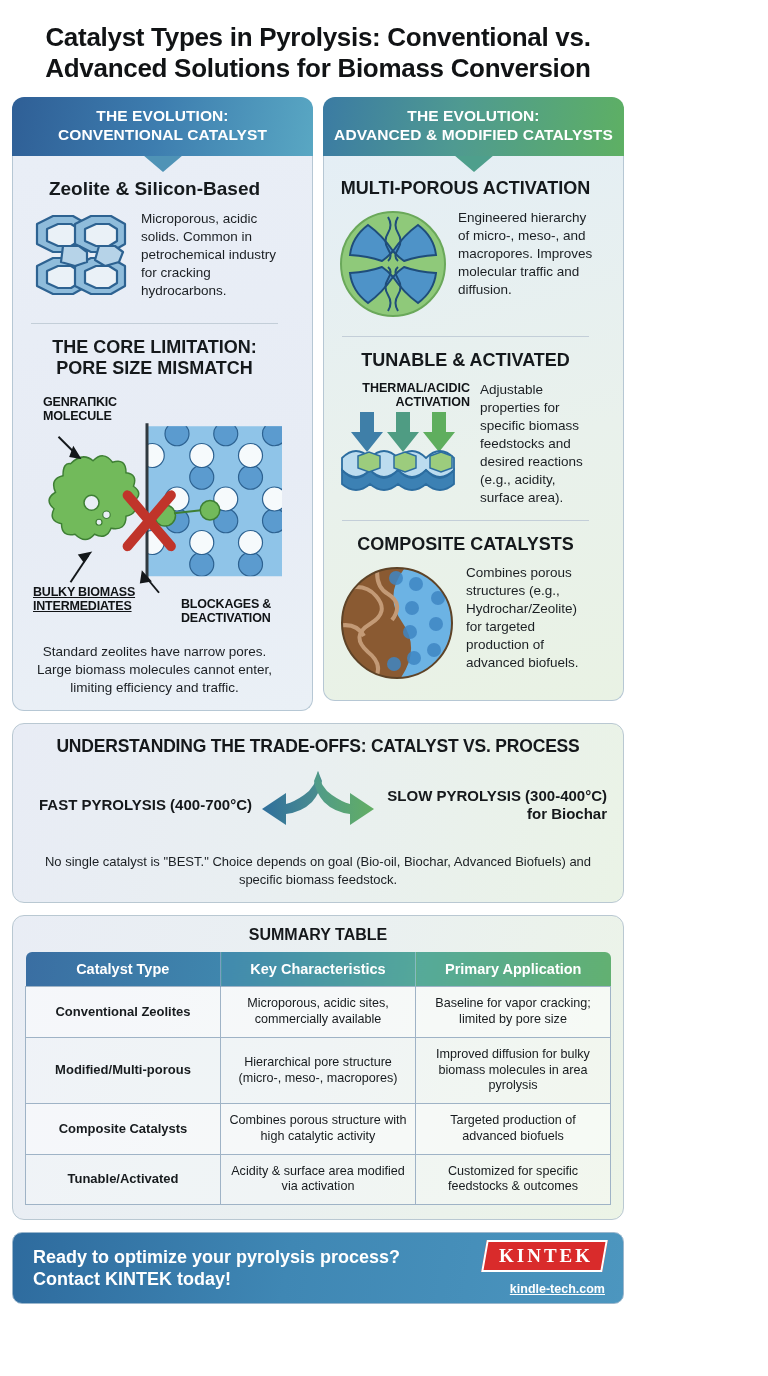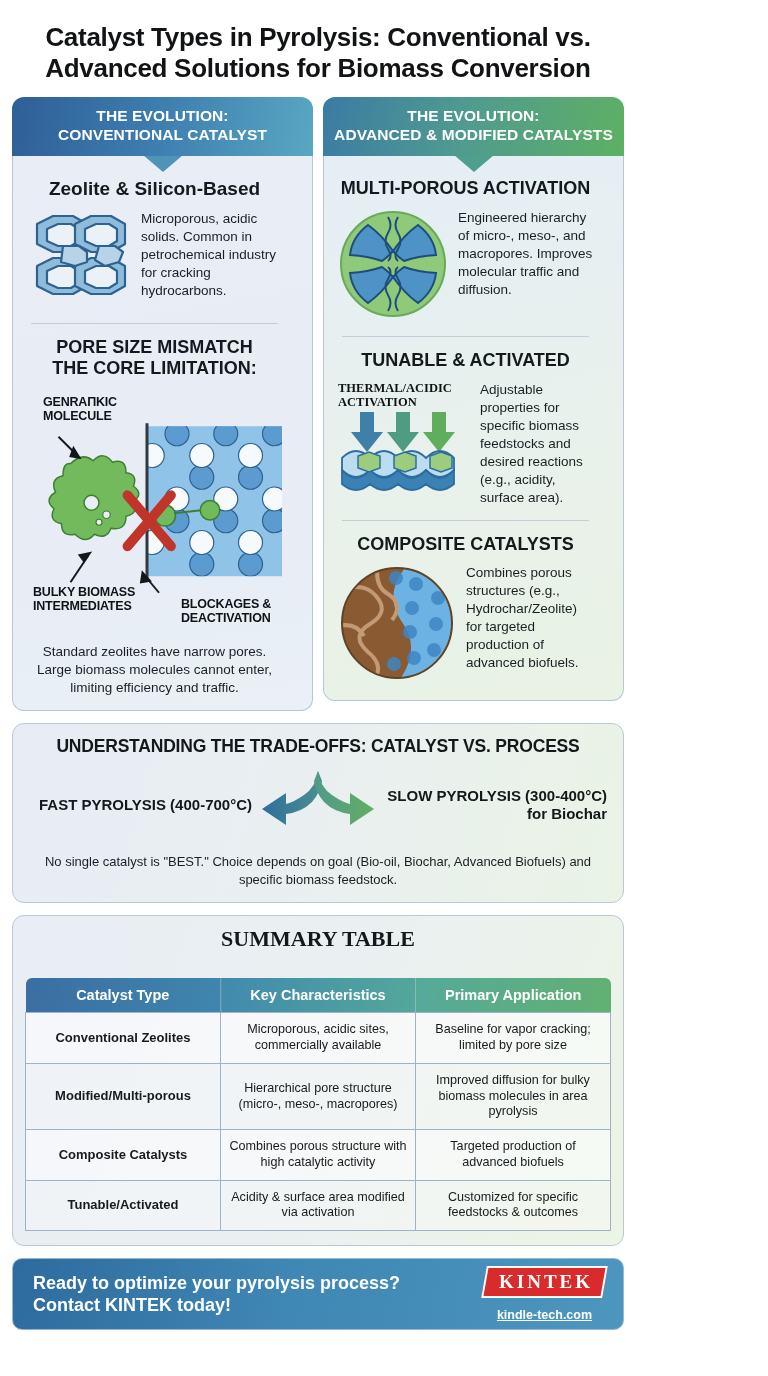--- a/index.html
+++ b/index.html
@@ -93,21 +93,21 @@
   .pore-fig { position: relative; width: 100%; height: 250px; margin-top: 2px;}
   .fig-label {
     position: absolute;
     font-weight: bold;
     font-size: 12.5px;
     color: #101316;
     line-height: 1.12;
     letter-spacing: -0.2px;
   }
   .lbl-generic { left: 16px; top: 6px; }
-  .lbl-bulky   { left: 6px;  top: 196px; }
+  .lbl-bulky   { left: 6px;  top: 196px; text-decoration: underline; }
   .lbl-block   { left: 154px; top: 208px; }
 
   .caption {
     text-align: center;
     font-size: 13.5px;
     color: #1b1f23;
     line-height: 1.32;
     margin-top: 4px;
   }
 
@@ -135,21 +135,21 @@
   }
 
   
   .summary {
     margin-top: 12px;
     border: 1px solid #b9c8d2;
     border-radius: 12px;
     background: linear-gradient(110deg,#e9edf5 0%,#eaf0f1 50%,#ecf4e6 100%);
     padding: 10px 12px 14px 12px;
   }
-  .summary h2 { text-align:center; font-size:22px; font-weight:bold; color:#15181b; margin-bottom: 26px; font-family: Liberation Serif, serif;}
+  .summary h2 { text-align:center; font-size:16px; font-weight:bold; color:#15181b; margin-bottom: 8px;}
   table { width:100%; border-collapse: collapse; table-layout: fixed; }
   thead th {
     color:#fff; font-weight:bold; font-size:14.5px; padding: 9px 4px;
     border-right: 1px solid #ffffff55;
   }
   thead th:nth-child(1){ background: linear-gradient(100deg,#3a6ea2,#3f86ad); border-radius: 6px 0 0 0;}
   thead th:nth-child(2){ background: linear-gradient(100deg,#4189ae,#54a79a);}
   thead th:nth-child(3){ background: linear-gradient(100deg,#55a99a,#62b071); border-radius: 0 6px 0 0; border-right:none;}
   tbody td {
     font-size: 12.6px; color:#171b1e; text-align:center; padding: 9px 6px;
@@ -178,20 +178,21 @@
     letter-spacing: 3px; padding: 3px 10px 3px 13px;
     border: 2px solid #ffffff;
     transform: skewX(-10deg);
     display:inline-block;
     font-family: "Liberation Serif", serif;
   }
   .logo span { display:inline-block; transform: skewX(10deg); }
   .brand-url {
     color:#ffffff; font-size:12.5px; margin-top:10px; text-decoration: underline;
     font-weight: 600;
+    text-align: right;
   }
 </style>
 </head>
 <body>
 
 <div class="page">
 
   <div class="main-title">Catalyst Types in Pyrolysis: Conventional vs. Advanced Solutions for Biomass Conversion</div>
 
   <div class="columns">
@@ -223,22 +224,22 @@
                   <path d="M72 36 L88 36 L96 42 L92 52 L78 56 L68 50 Z" fill="#b6d3e8"></path>
                 </g>
               </svg>
             </div>
             <div class="desc">Microporous, acidic solids. Common in petrochemical industry for cracking hydrocarbons.</div>
           </div>
 
           <div class="divider"></div>
 
           <div class="sub-title caps">
+            <span style="display:block">THE CORE LIMITATION:</span>
             <span style="display:block">PORE SIZE MISMATCH</span>
-            <span style="display:block">THE CORE LIMITATION:</span>
           </div>
 
           <div class="pore-fig">
             <svg width="100%" height="250" viewBox="0 0 340 250" style="position:absolute;left:0;top:0;">
               <defs>
                 <clipPath id="slabClip">
                     <rect x="160" y="8" width="180" height="200"></rect>
                   </clipPath>
               </defs>
 
@@ -346,21 +347,21 @@
               </svg>
             </div>
             <div class="desc">Engineered hierarchy of micro-, meso-, and macropores. Improves molecular traffic and diffusion.</div>
           </div>
 
           <div class="divider"></div>
 
           <div class="sub-title caps">TUNABLE &amp; ACTIVATED</div>
           <div class="row">
             <div class="ico" style="width:132px">
-              <div style="text-align:left;font-weight:bold;font-size:12.5px;color:#101316;line-height:1.15;font-family:Liberation Serif, serif;">
+              <div style="text-align:right;font-weight:bold;font-size:12.5px;color:#101316;line-height:1.15;">
                 <span style="display:block">THERMAL/ACIDIC</span>
                 <span style="display:block">ACTIVATION</span>
               </div>
               <svg width="130" height="86" viewBox="0 0 130 86">
                 <g>
                   <path d="M22 2 h14 v20 h9 l-16 20 l-16 -20 h9 Z" fill="#3f7fa8"></path>
                   <path d="M58 2 h14 v20 h9 l-16 20 l-16 -20 h9 Z" fill="#4f9c83"></path>
                   <path d="M94 2 h14 v20 h9 l-16 20 l-16 -20 h9 Z" fill="#5fae5e"></path>
                 </g>
                 <g stroke="#2c6da0" stroke-width="1.8" fill="#bcdcef">

